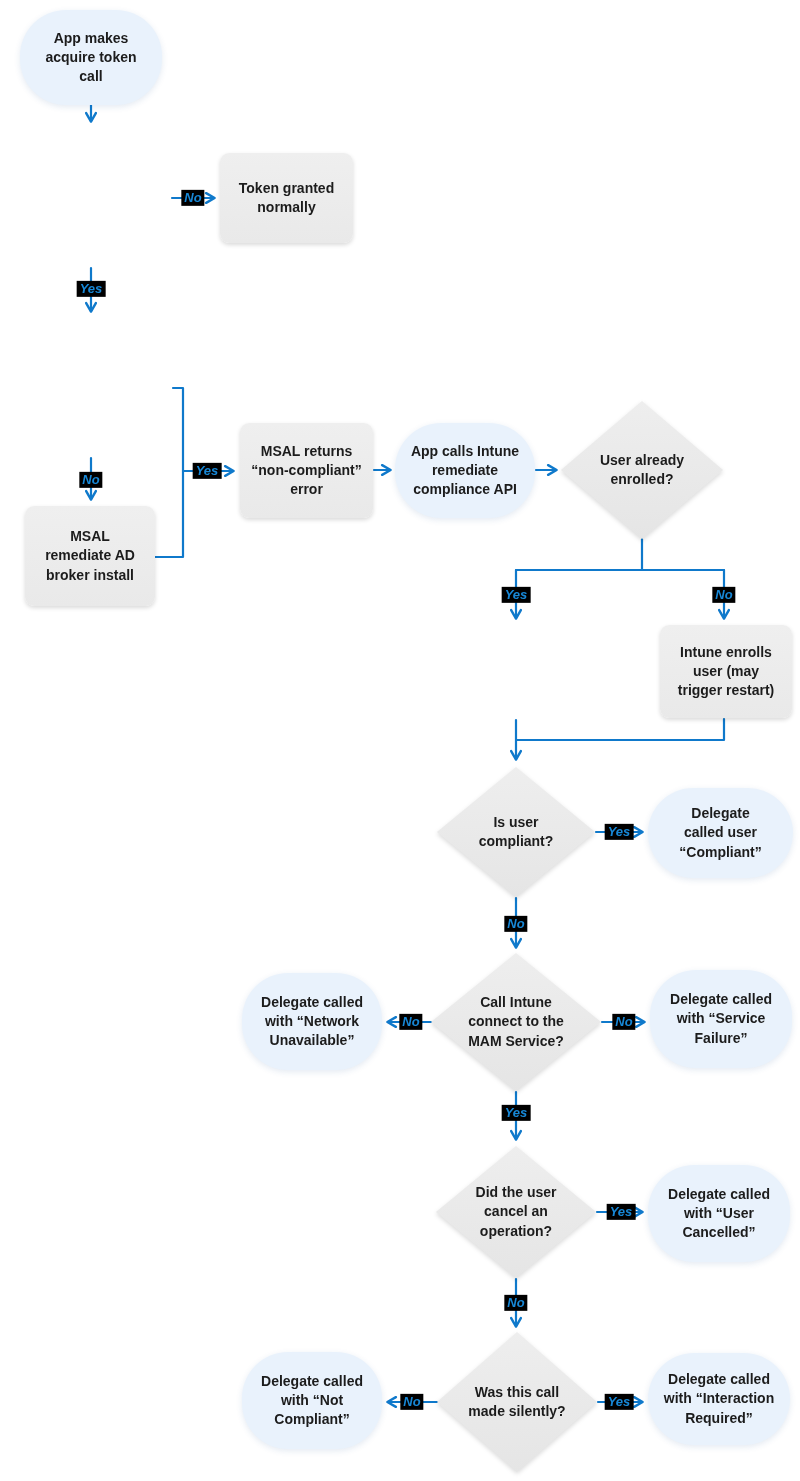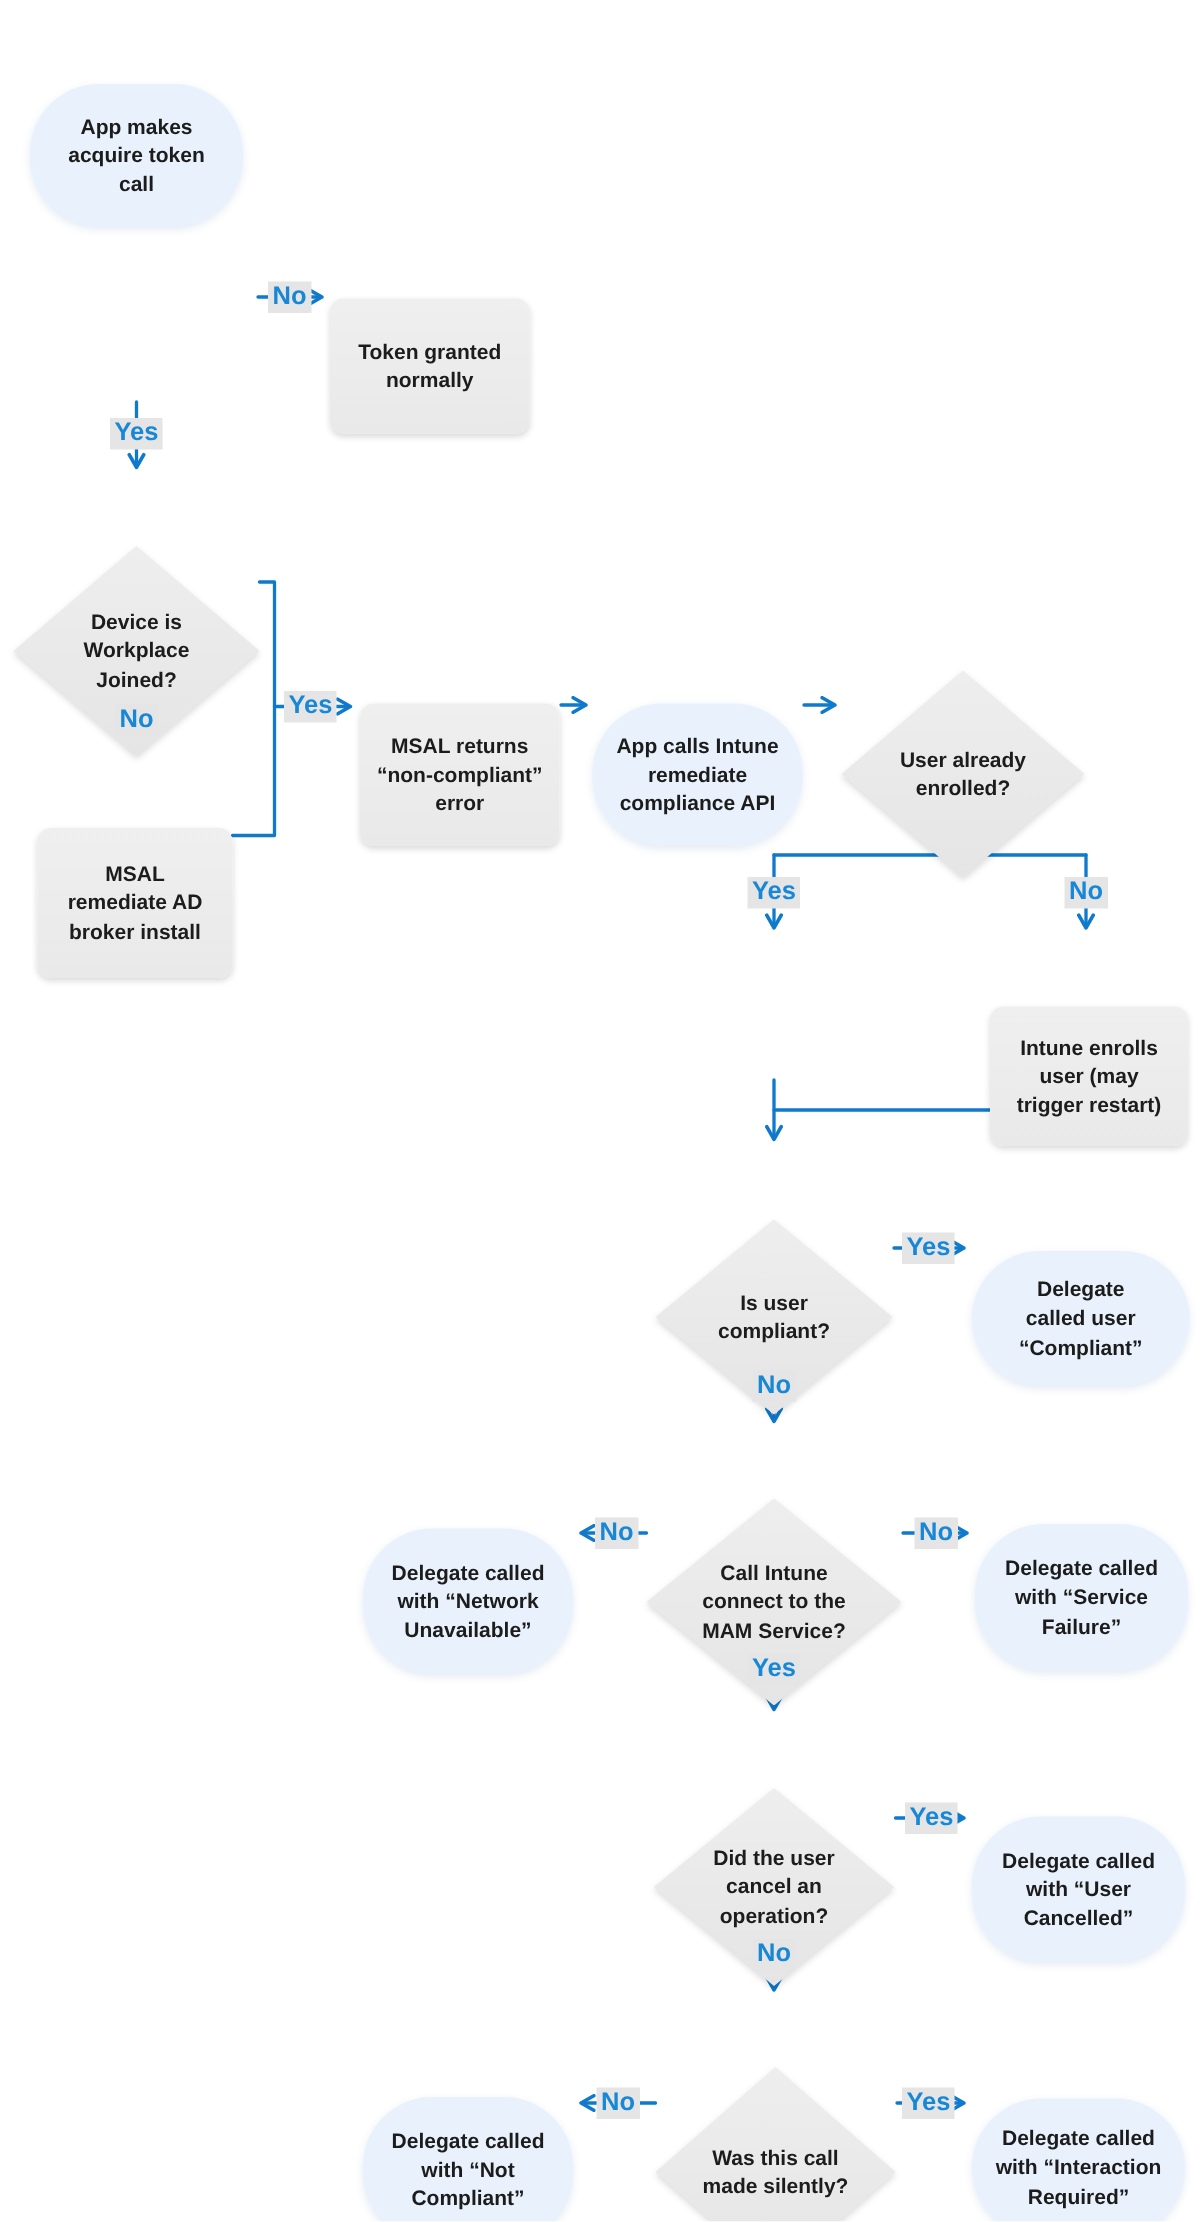--- a/index.html
+++ b/index.html
@@ -3,35 +3,35 @@
 <meta charset="utf-8">
 <style>
   html,body{margin:0;padding:0;background:#ffffff;}
   .canvas{
     position:relative;width:800px;height:1481px;background:#ffffff;
     font-family:"Liberation Sans",sans-serif;overflow:hidden;
   }
   svg.edges{position:absolute;left:0;top:0;z-index:1;}
   .node{
     position:absolute;z-index:2;display:flex;align-items:center;justify-content:center;
-    text-align:center;color:#1c1c1c;font-size:14px;font-weight:700;line-height:1.36;margin-top:46px;
+    text-align:center;color:#1c1c1c;font-size:14px;font-weight:700;line-height:1.36;
   }
   .txt{white-space:pre-line;position:relative;z-index:1;padding:0 8px;}
   .pill{background:#e9f2fc;border-radius:46px;box-shadow:0 2px 6px rgba(30,80,150,.12);}
   .rect{background:linear-gradient(180deg,#efefef,#e9e9e9);border-radius:9px;box-shadow:0 2px 4px rgba(0,0,0,.15);}
   .diamond{filter:drop-shadow(0 2px 2px rgba(0,0,0,.14));}
   .diamond .shape{
     position:absolute;inset:0;background:linear-gradient(180deg,#eeeeee,#e5e5e5);
     clip-path:polygon(50% 0,100% 50%,50% 100%,0 50%);
   }
   .strong{font-family:"DejaVu Sans",sans-serif;font-weight:800;}
   .elabel{
     position:absolute;z-index:3;transform:translate(-50%,-50%);
-    background:#e5e5e5;color:#1787d6;font-size:17px;font-weight:700;
-    padding:1px 3px;line-height:1.1;
+    background:#000000;color:#1787d6;font-size:13px;font-weight:700;
+    padding:1px 3px;line-height:1.1;font-style:italic;
   }
 </style>
 </head>
 <body>
 
 <div class="canvas">
 
   <svg class="edges" width="800" height="1481" viewBox="0 0 800 1481">
     <defs>
       <marker id="arrow" viewBox="0 0 10 10" refX="8" refY="5" markerWidth="5.5" markerHeight="5.5" orient="auto">
@@ -85,26 +85,20 @@
 acquire token
 call</span>
   </div>
 
 
   <div class="node rect" style="left:220px;top:153px;width:133px;height:90px">
     <span class="txt">Token granted
 normally</span>
   </div>
 
-  <div class="node diamond" style="left:9px;top:318px;width:164px;height:140px">
-    <div class="shape"></div>
-    <span class="txt">Device is
-Workplace
-Joined?</span>
-  </div>
 
   <div class="node rect" style="left:25px;top:506px;width:130px;height:100px">
     <span class="txt">MSAL
 remediate AD
 broker install</span>
   </div>
 
   <div class="node rect" style="left:240px;top:423px;width:133px;height:95px">
     <span class="txt">MSAL returns
 “non-compliant”

